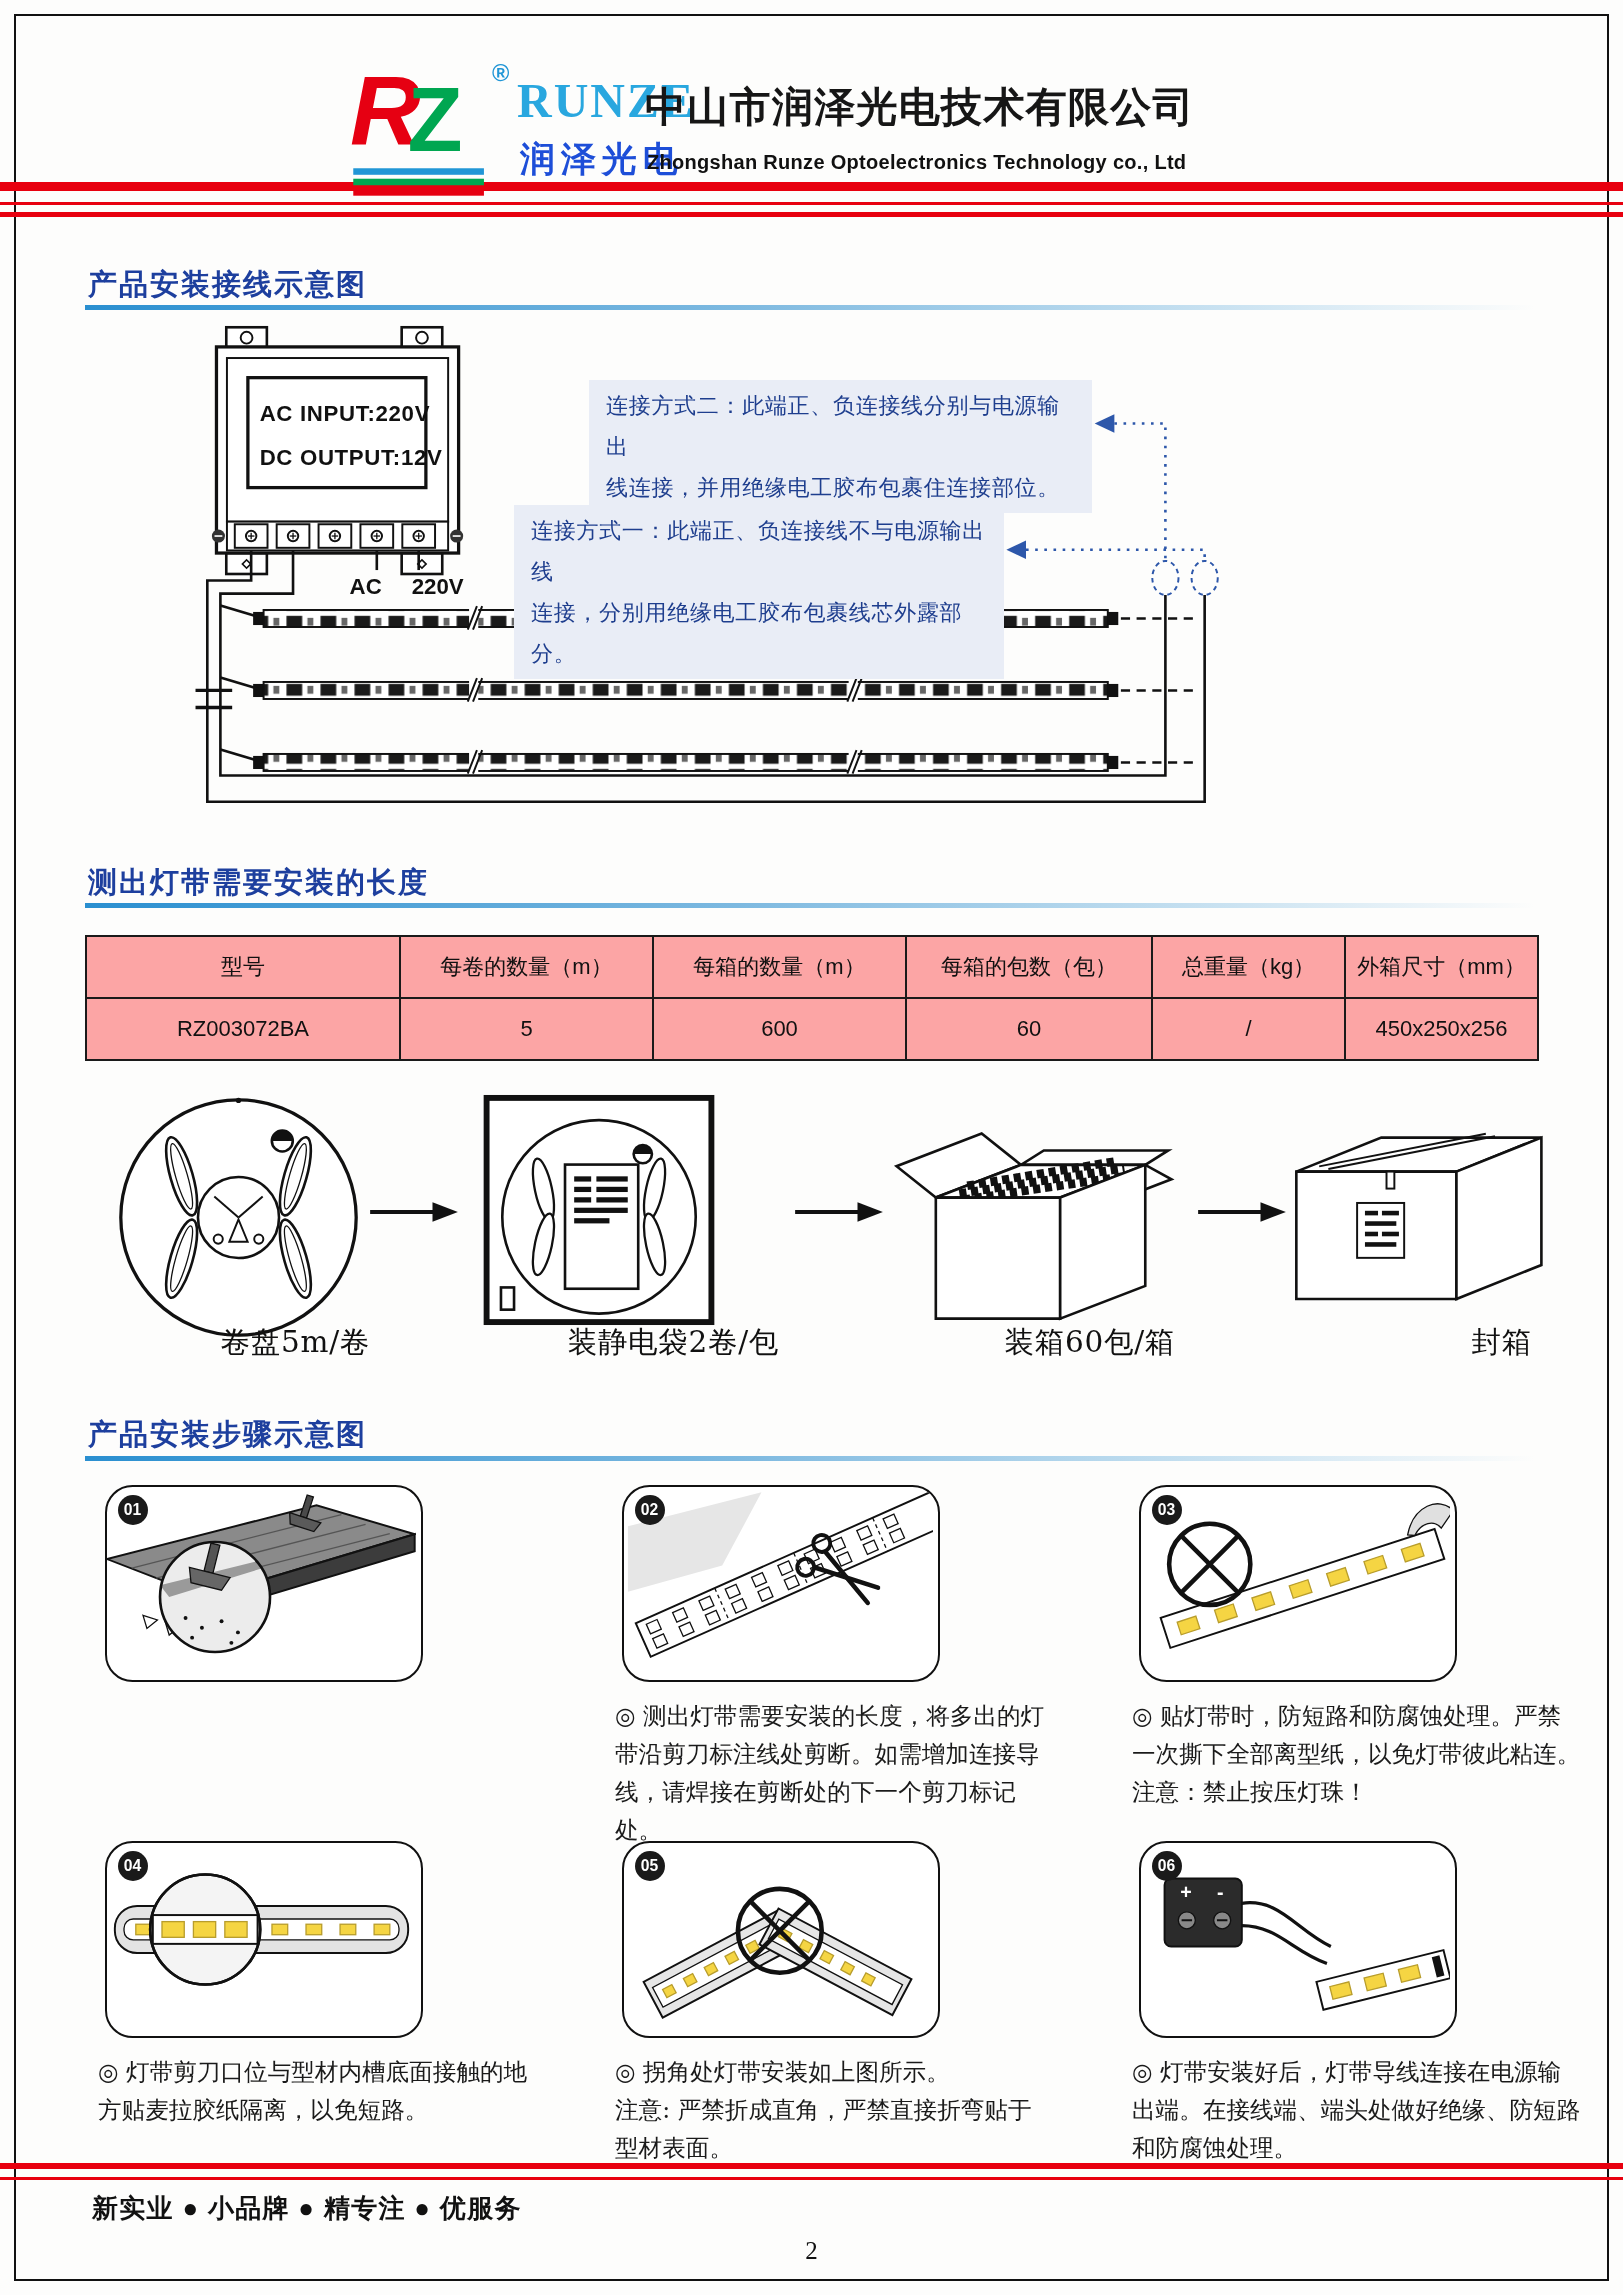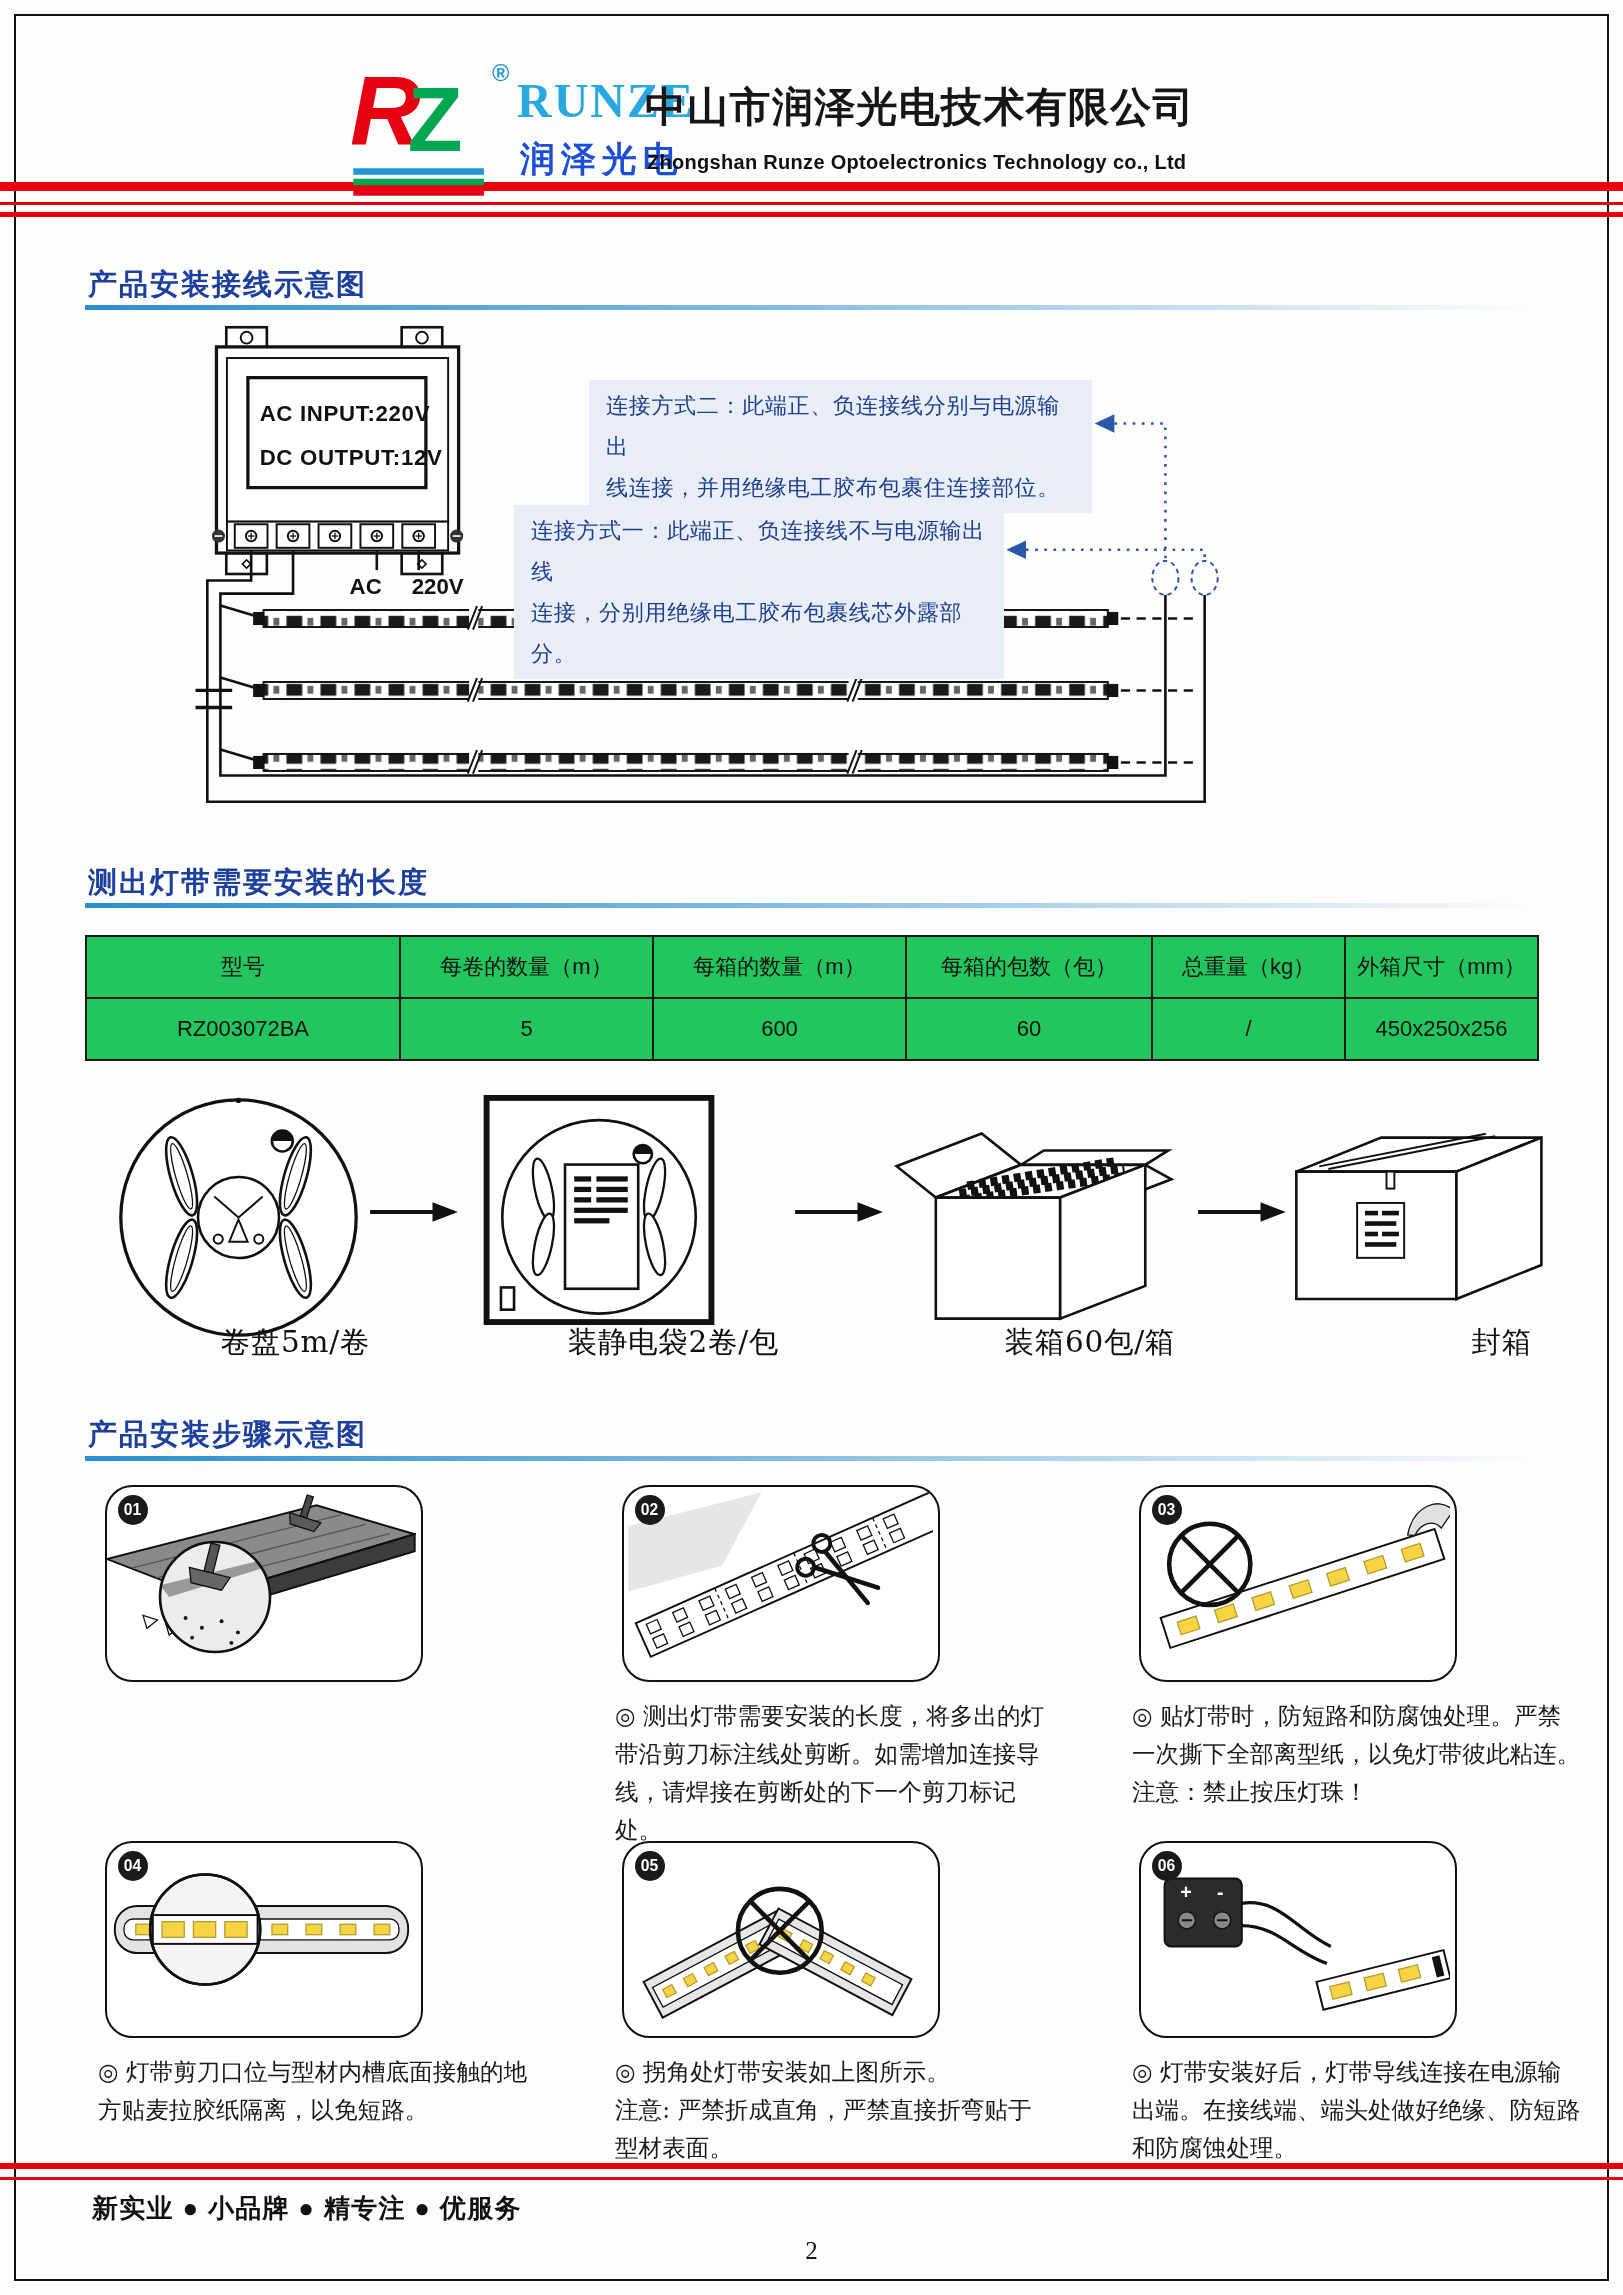--- a/index.html
+++ b/index.html
@@ -21,21 +21,21 @@
   .sec-underline{position:absolute;height:4.6px;z-index:4;
      background:linear-gradient(to right,#2a8fd0 0%,#7db9e0 45%,#cde4f2 80%,rgba(255,255,255,0) 100%);}
   
   .callout{position:absolute;background:#e9edf6;color:#1e3e8e;font-size:22px;line-height:41px;
            padding:5.2px 17px;white-space:pre-line;z-index:5;letter-spacing:0.7px;}
   
   svg text{font-family:"Liberation Sans",sans-serif;}
   .svg-label{font-weight:700;fill:#111;}
   
   .pack-table{position:absolute;border-collapse:collapse;z-index:4;table-layout:fixed;
-              font-size:22px;color:#111;background:#22c55e;}
+              font-size:22px;color:#111;background:#fca5a5;}
   .pack-table th,.pack-table td{border:2px solid #1a1a1a;text-align:center;height:60px;
               font-weight:400;padding:0 3.9px;}
   .flow-caption{position:absolute;font-family:"DejaVu Serif","Liberation Serif",serif;
                 font-size:29.5px;color:#111;text-align:right;z-index:4;letter-spacing:0.7px;}
   
   .step-card{position:absolute;width:314px;height:193px;border:2.6px solid #111;border-radius:27.5px;
              background:#fff;overflow:hidden;z-index:4;}
   .badge{position:absolute;left:10.5px;top:7.9px;width:30px;height:30px;border-radius:50%;
          background:#1a1a1a;color:#fff;font-size:15.7px;font-weight:700;
          display:flex;align-items:center;justify-content:center;z-index:2;}

